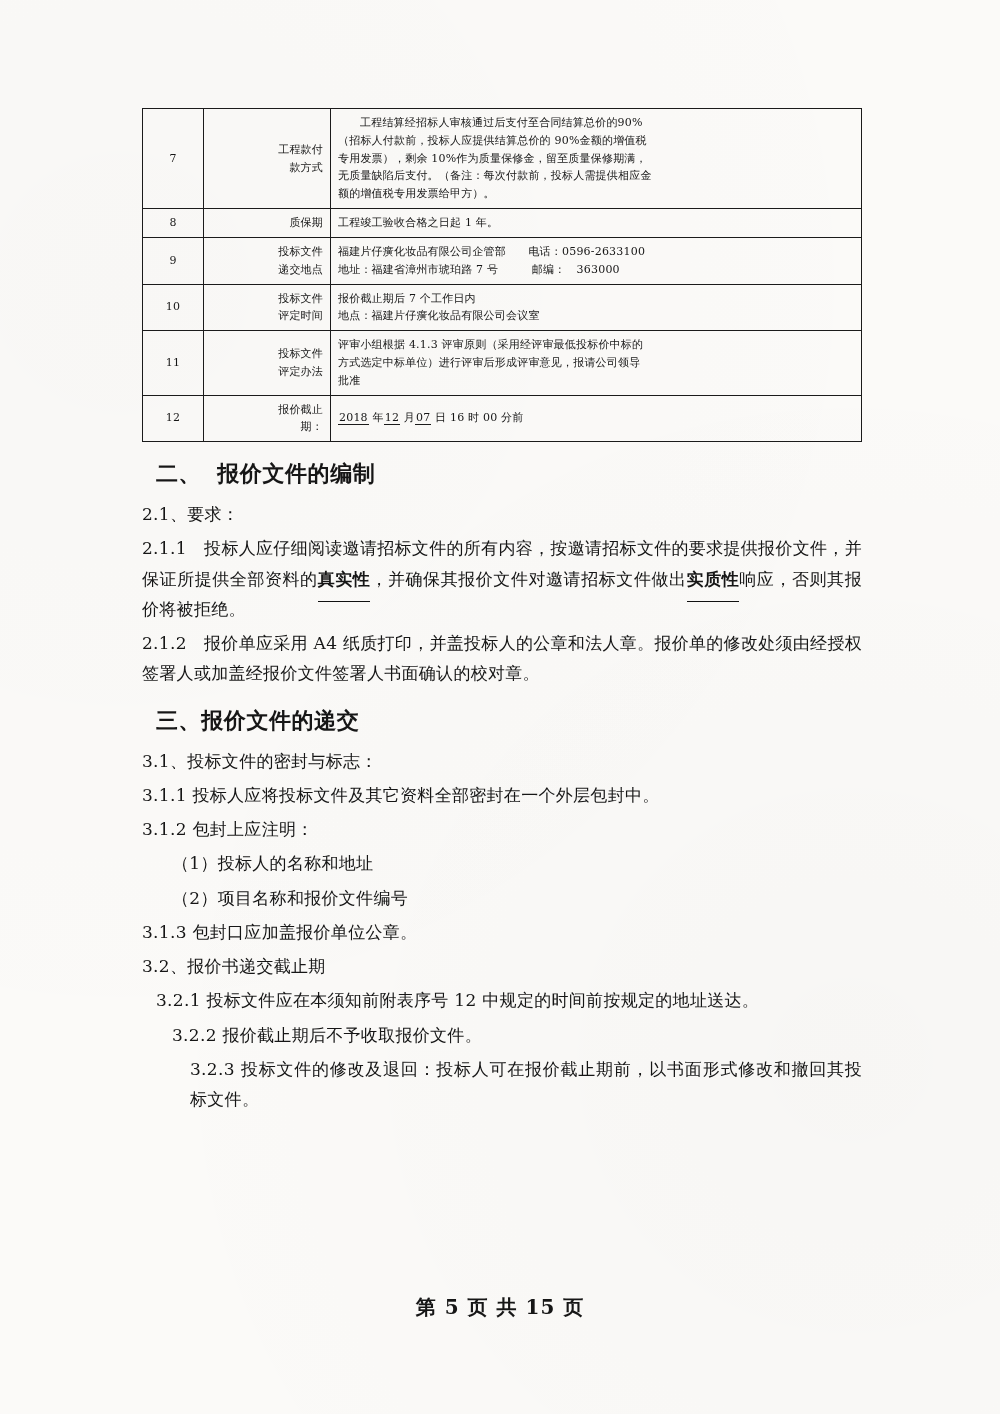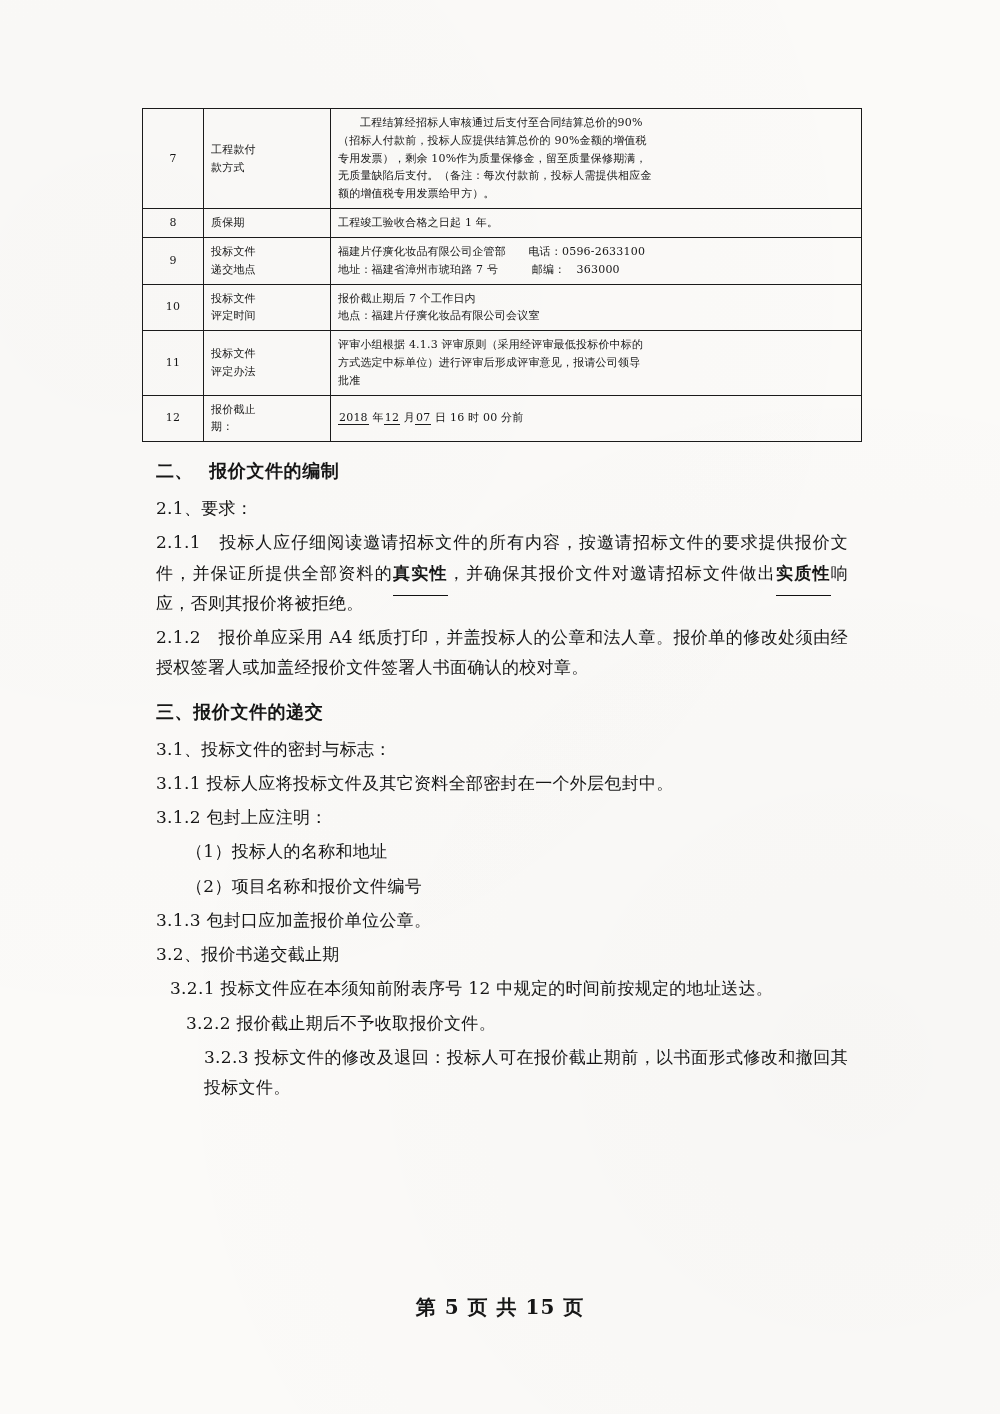--- a/index.html
+++ b/index.html
@@ -48,44 +48,44 @@
     line-height: 1.62;
     letter-spacing: 0.2px;
   }
   td.col-no {
     width: 46px;
     text-align: center;
     font-size: 17px;
   }
   td.col-key {
     width: 112px;
-    text-align: left;
+    text-align: right;
     font-size: 16.5px;
   }
   td.col-key .kline { display: block; }
   td.col-val {
     text-align: justify;
     text-justify: inter-ideograph;
   }
   .val-line { display: block; }
   .indent-2 { text-indent: 2em; }
   .u { border-bottom: 1px solid #1b1b1b; padding: 0 1px; }
 
   
   h2.sec {
-    font-size: 18px;
+    font-size: 22px;
     font-weight: bold;
     margin: 17px 0 10px 14px;
     letter-spacing: 0.6px;
   }
   h2.sec .gap { display: inline-block; width: 16px; }
   p.para {
     font-size: 17px;
     line-height: 1.78;
-    margin: 4px 14px;
+    margin: 4px 0;
     text-align: justify;
     text-justify: inter-ideograph;
     letter-spacing: 0.3px;
   }
   p.i-lvl1 { padding-left: 14px; }
   p.i-lvl2 { padding-left: 30px; }
   p.i-lvl3 { padding-left: 48px; }
   .bold-u {
     font-weight: bold;
     border-bottom: 1.6px solid #111;

